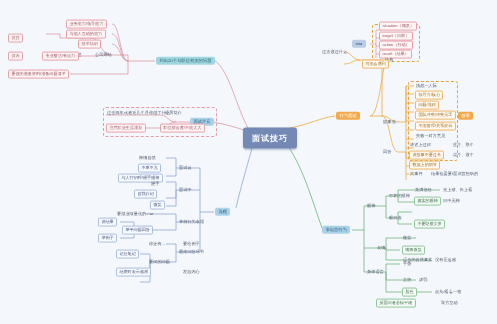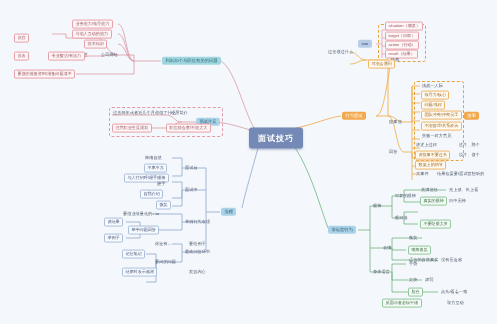--- a/index.html
+++ b/index.html
@@ -2,21 +2,21 @@
 <html><head>
 <meta charset="utf-8">
 <style>
   html,body{margin:0;padding:0;}
   body{
     width:497px;height:324px;overflow:hidden;
     background:#f4f7fb;
     font-family:"Liberation Sans","DejaVu Sans",sans-serif;
     position:relative;
   }
-  #canvas{position:absolute;inset:0;margin-left:6px;}
+  #canvas{position:absolute;inset:0;}
   svg.links{position:absolute;left:0;top:0;width:497px;height:324px;pointer-events:none;}
 
   .node{
     position:absolute;
     white-space:nowrap;
     line-height:1;
     transform:translateY(-50%);
     box-sizing:border-box;
   }
   

